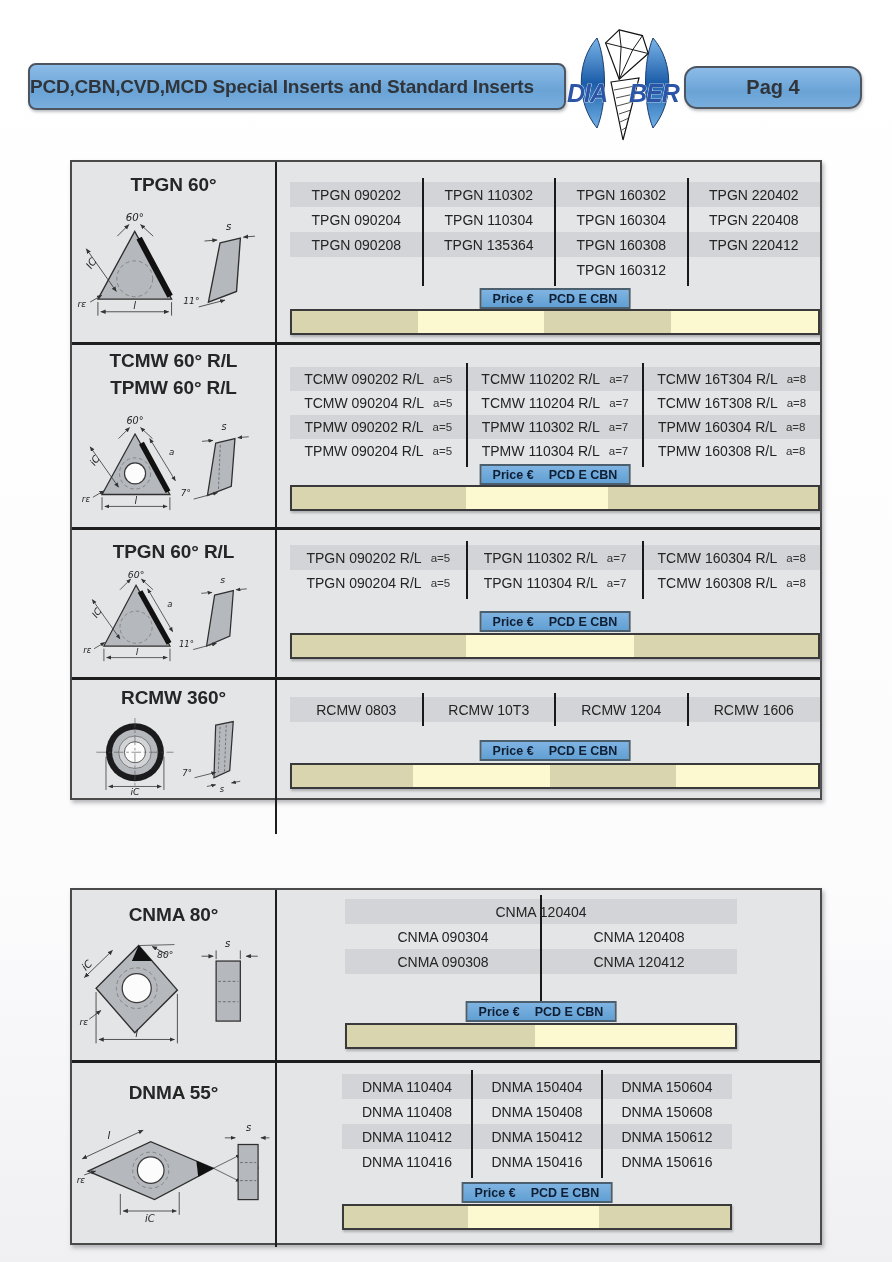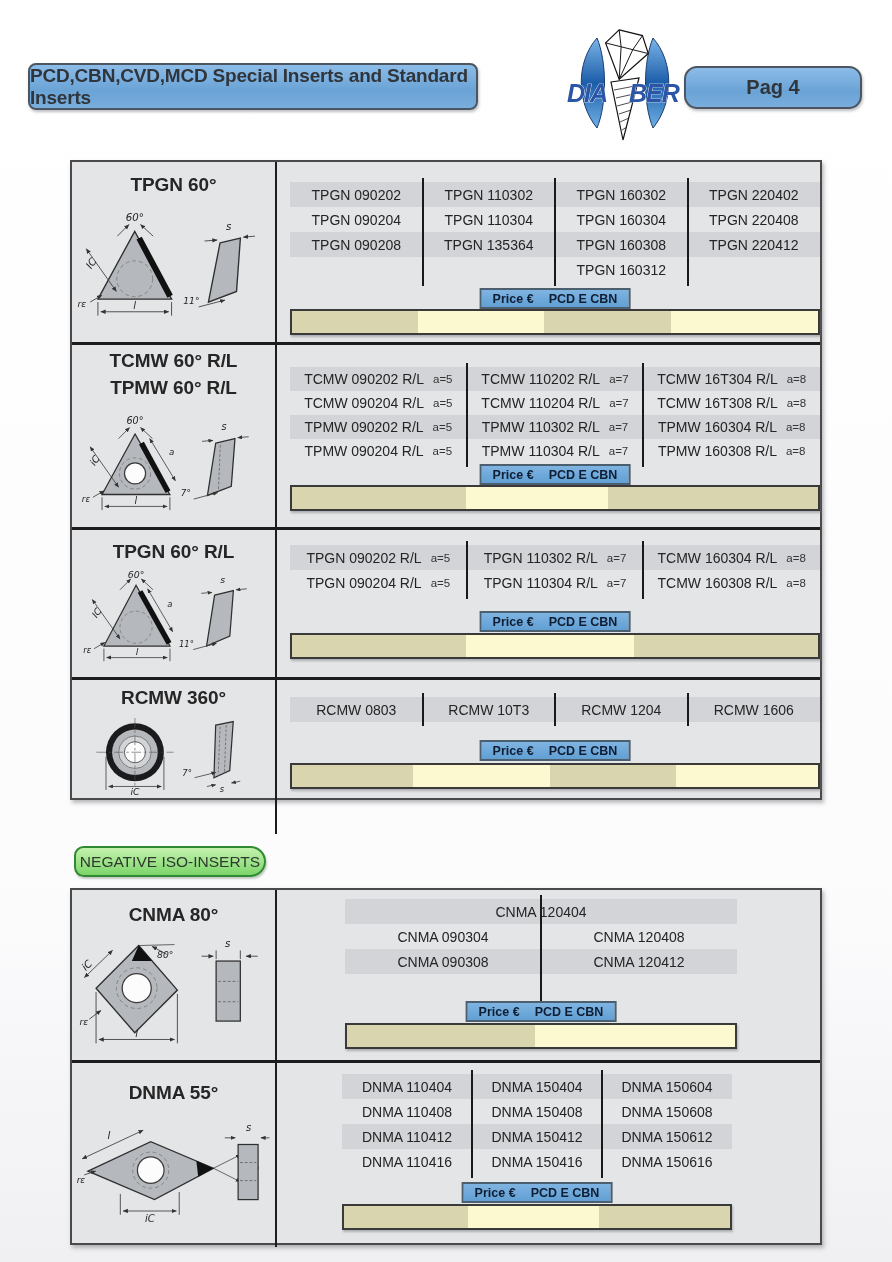--- a/index.html
+++ b/index.html
@@ -1,18 +1,18 @@
 <!DOCTYPE html>
 <html><head>
 <meta charset="utf-8">
 <style>
 *{margin:0;padding:0;box-sizing:border-box}
 body{background:#fff;font-family:"Liberation Sans",sans-serif}
 .page{position:relative;width:892px;height:1262px;overflow:hidden;background:linear-gradient(180deg,#ffffff 0%,#fcfcfd 70%,#f0f0f3 100%)}
-.header-band{position:absolute;left:28px;top:63px;width:450px;height:47px;border:2px solid #4c5560;border-radius:8px;background:linear-gradient(180deg,#8cbce8,#6aa3d6 60%,#79aedd);display:flex;align-items:center;justify-content:center;box-shadow:1px 2px 3px rgba(90,95,105,.4)}
+.header-band{position:absolute;left:28px;top:63px;width:538px;height:47px;border:2px solid #4c5560;border-radius:8px;background:linear-gradient(180deg,#8cbce8,#6aa3d6 60%,#79aedd);display:flex;align-items:center;justify-content:flex-start;box-shadow:1px 2px 3px rgba(90,95,105,.4)}
 .header-band span{font-size:19px;font-weight:bold;color:#30353b;letter-spacing:-.2px}
 .page-badge{position:absolute;left:684px;top:66px;width:178px;height:43px;border:2px solid #4c5560;border-radius:13px;background:linear-gradient(180deg,#8cbce8,#6aa3d6 60%,#79aedd);display:flex;align-items:center;justify-content:center;box-shadow:1px 2px 3px rgba(90,95,105,.4)}
 .page-badge span{font-size:20px;font-weight:bold;color:#30353b}
 .logo{position:absolute;left:566px;top:22px;width:118px;height:126px}
 .logo-txt{font-family:"Liberation Sans",sans-serif;font-size:25px;font-weight:bold;font-style:italic;fill:#2b55a6;stroke:#fff;stroke-width:.7px;paint-order:stroke;letter-spacing:-1px}
 .ptable{position:absolute;left:70px;width:752px;background:#e4e5e7;border:2px solid #4a4a4a;box-shadow:2px 3px 4px rgba(118,118,124,.5)}
 .t1{top:160px;height:640px}
 .t2{top:888px;height:357px}
 .sec{position:relative}
 .sec-div{position:absolute;left:0;right:0;top:0;height:2.5px;background:#1d1d1d}
@@ -411,23 +411,20 @@
       </div>
       <div class="price-bar" style="left:218px;top:86px;width:530px">
           <div class="seg" style="width: 23%; background: rgb(217, 213, 174);"></div>
           <div class="seg" style="width: 26%; background: rgb(252, 249, 209);"></div>
           <div class="seg" style="width: 24%; background: rgb(217, 213, 174);"></div>
           <div class="seg" style="width: 27%; background: rgb(252, 249, 209);"></div>
         </div>
     </section>
   </div>
 
-  <div class="green-badge">
-    <span>NEGATIVE ISO-INSERTS</span>
-  </div>
 
   <div class="ptable t2">
 
     <section class="sec" style="height:170px">
       <div class="sec-left">
         <div class="sec-title" style="top:14px">CNMA 80°</div>
         <svg class="drawing" style="left:2px;top:42px" width="200" height="122" viewBox="0 0 205 126">
           <defs>
               <marker id="a4" markerWidth="7" markerHeight="6" refX="5.5" refY="2.5" orient="auto-start-reverse">
                 <path d="M0,0L6,2.5L0,5Z" fill="#333"></path>

